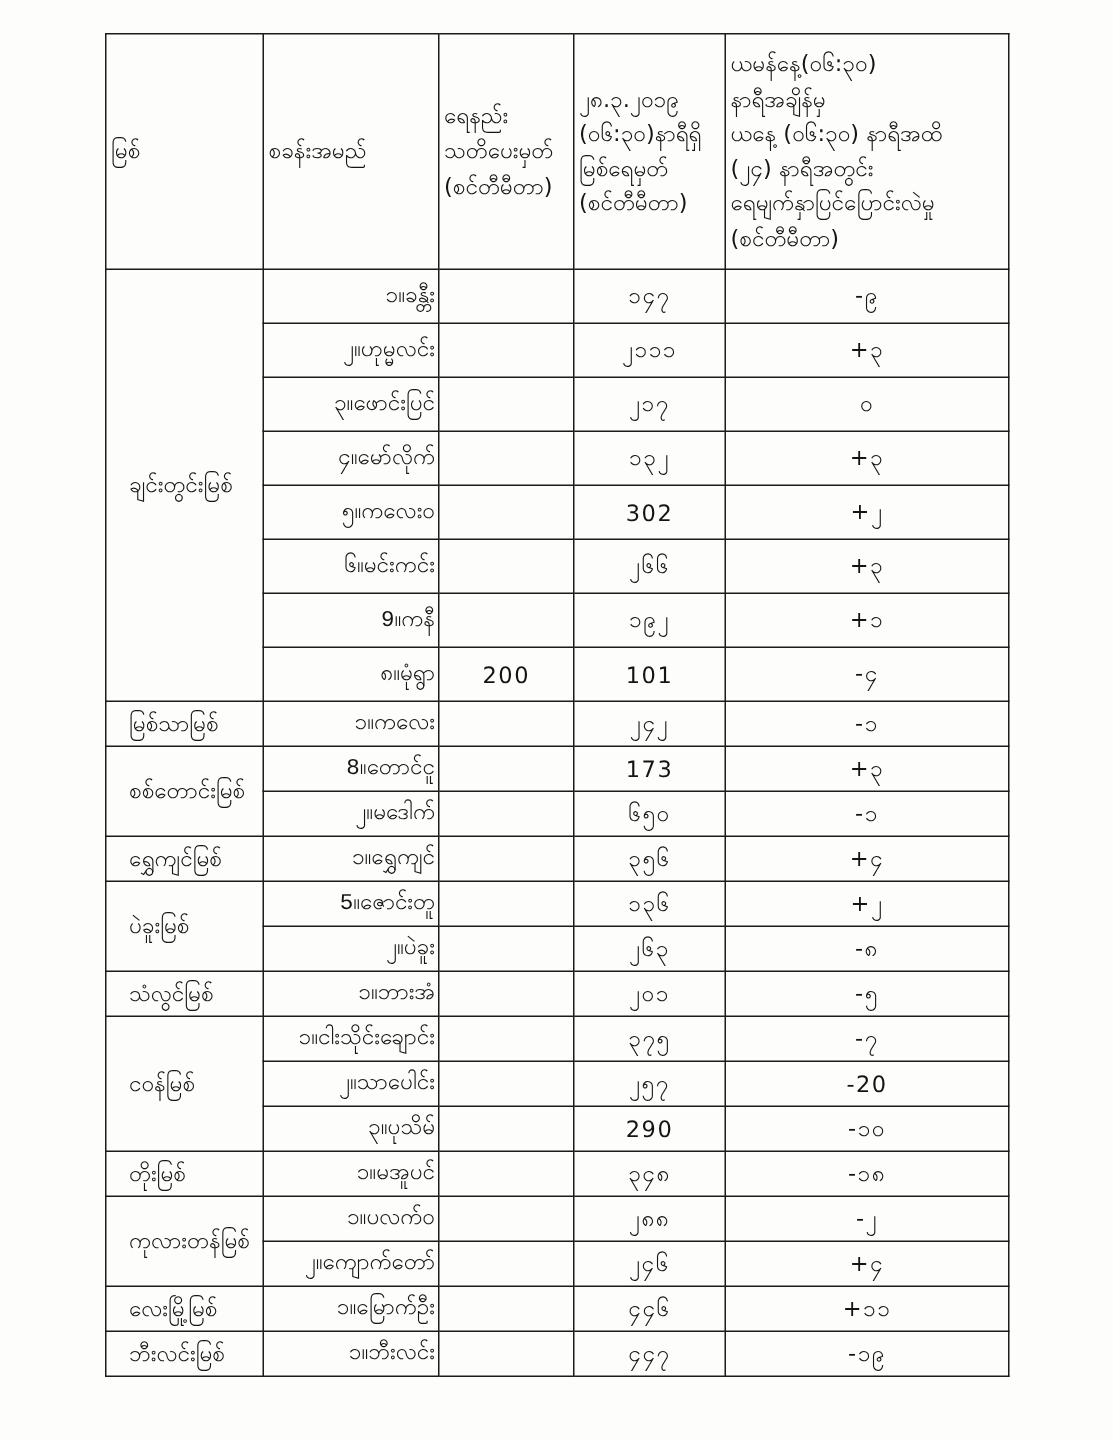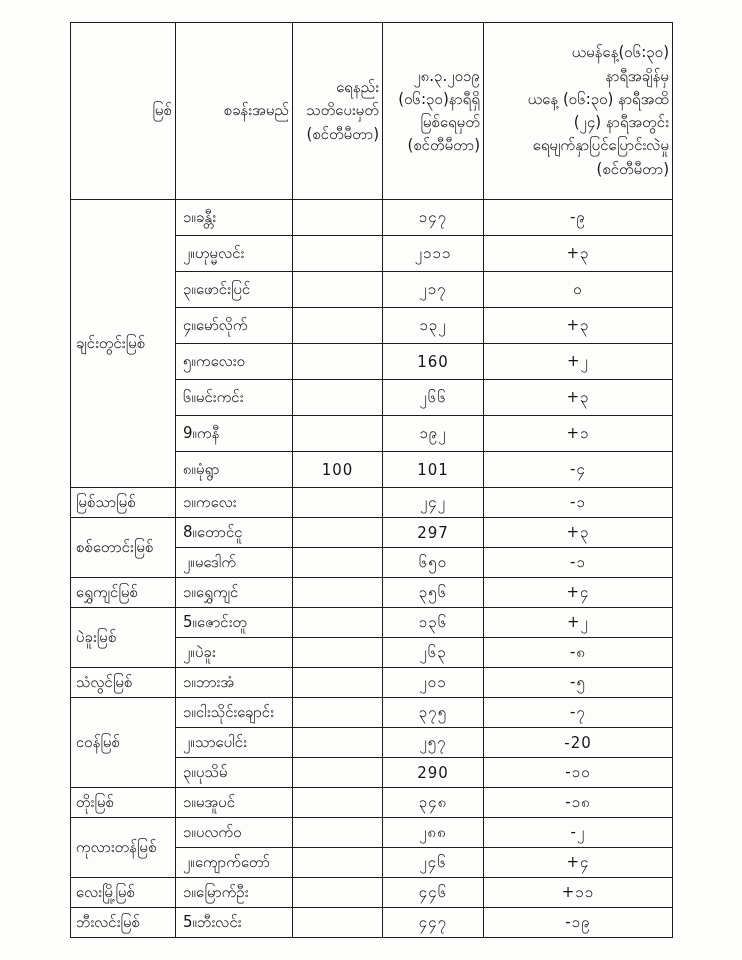--- a/index.html
+++ b/index.html
@@ -27,34 +27,35 @@
   }
   table.levels th, table.levels td {
     border: 1.5px solid #1b1b1b;
     font-size: 15px;
     font-weight: 400;
     vertical-align: middle;
     overflow: hidden;
   }
   table.levels th {
     height: 156px;
-    text-align: right;
+    text-align: left;
     white-space: pre-line;
     line-height: 1.55;
-    padding: 10px 3px;
+    padding: 0 3px;
   }
   td.river {
     text-align: left;
-    padding: 2px 2px 2px 5px;
+    padding: 2px 2px 2px 15px;
     line-height: 1.3;
   }
   td.station {
-    text-align: left;
+    text-align: right;
     padding: 2px 2px 2px 7px;
     line-height: 1.3;
+    font-family: Liberation Mono, monospace;
   }
   td.num {
     text-align: center;
     padding: 2px 4px;
     letter-spacing: 1px;
   }
   tbody tr td { height: 25px; }
   tbody tr.tall td { height: 31px; }
 </style>
 </head>
@@ -111,53 +112,53 @@
           </tr>
           <tr class="tall">
             <td class="station">၄။မော်လိုက်</td>
             <td class="num"></td>
             <td class="num">၁၃၂</td>
             <td class="num">+၃</td>
           </tr>
           <tr class="tall">
             <td class="station">၅။ကလေးဝ</td>
             <td class="num"></td>
-            <td class="num">160</td>
+            <td class="num">302</td>
             <td class="num">+၂</td>
           </tr>
           <tr class="tall">
             <td class="station">၆။မင်းကင်း</td>
             <td class="num"></td>
             <td class="num">၂၆၆</td>
             <td class="num">+၃</td>
           </tr>
           <tr class="tall">
             <td class="station">9။ကနီ</td>
             <td class="num"></td>
             <td class="num">၁၉၂</td>
             <td class="num">+၁</td>
           </tr>
           <tr class="tall">
             <td class="station">၈။မုံရွာ</td>
-            <td class="num">100</td>
+            <td class="num">200</td>
             <td class="num">101</td>
             <td class="num">-၄</td>
           </tr>
           <tr>
             <td rowspan="1" class="river">မြစ်သာမြစ်</td>
             <td class="station">၁။ကလေး</td>
             <td class="num"></td>
             <td class="num">၂၄၂</td>
             <td class="num">-၁</td>
           </tr>
           <tr>
             <td rowspan="2" class="river">စစ်တောင်းမြစ်</td>
             <td class="station">8။တောင်ငူ</td>
             <td class="num"></td>
-            <td class="num">297</td>
+            <td class="num">173</td>
             <td class="num">+၃</td>
           </tr>
           <tr>
             <td class="station">၂။မဒေါက်</td>
             <td class="num"></td>
             <td class="num">၆၅၀</td>
             <td class="num">-၁</td>
           </tr>
           <tr>
             <td rowspan="1" class="river">ရွှေကျင်မြစ်</td>
@@ -227,21 +228,21 @@
           </tr>
           <tr>
             <td rowspan="1" class="river">လေးမြို့မြစ်</td>
             <td class="station">၁။မြောက်ဦး</td>
             <td class="num"></td>
             <td class="num">၄၄၆</td>
             <td class="num">+၁၁</td>
           </tr>
           <tr>
             <td rowspan="1" class="river">ဘီးလင်းမြစ်</td>
-            <td class="station">5။ဘီးလင်း</td>
+            <td class="station">၁။ဘီးလင်း</td>
             <td class="num"></td>
             <td class="num">၄၄၇</td>
             <td class="num">-၁၉</td>
           </tr>
         </tbody>
     </table>
   </div>
 </div>
 
 </body></html>

